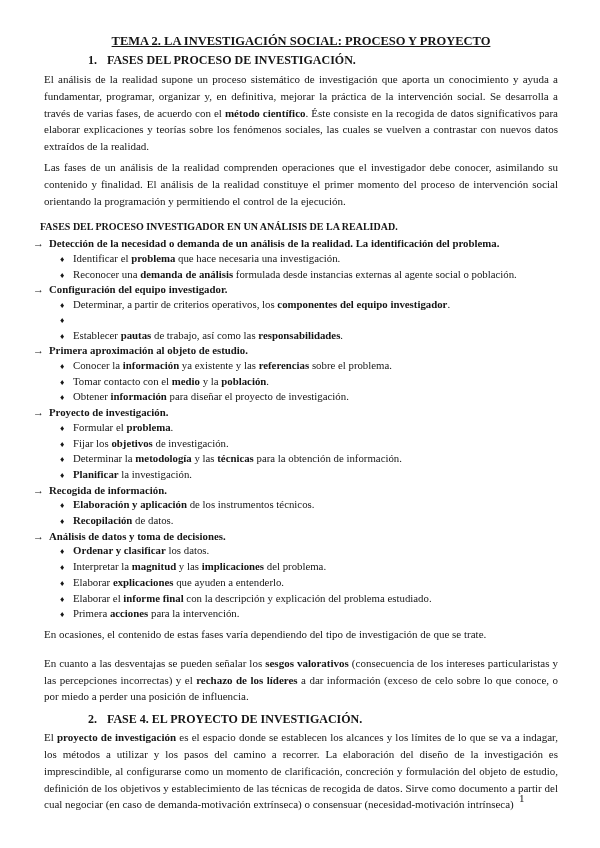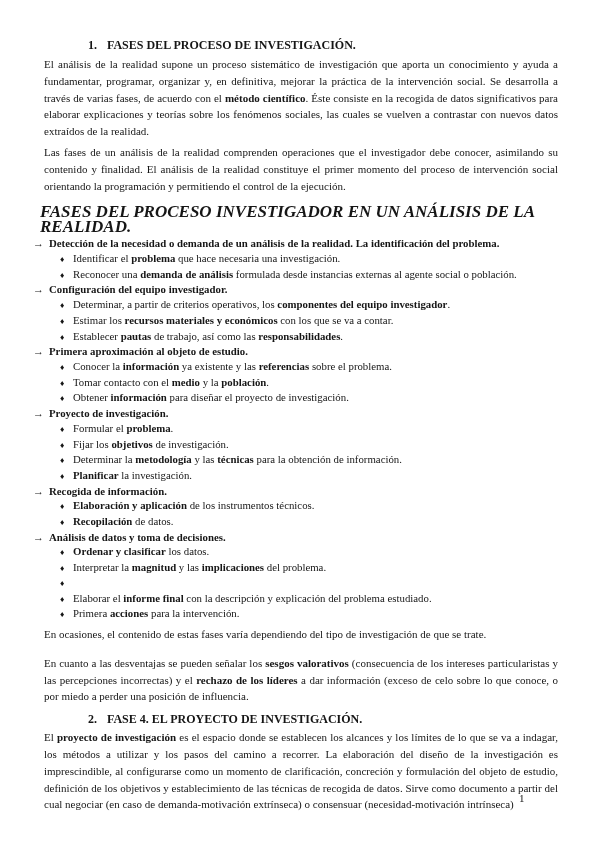--- a/index.html
+++ b/index.html
@@ -33,43 +33,43 @@
   .h-num .num { display:inline-block; min-width:19px; }
   p.body {
     margin:4px;
     text-align:justify;
     line-height:16.8px;
   }
   .mt { margin-top:9px; }
   .subhead {
     margin:10px 0 0 0;
     font-weight:bold;
-    font-size:17px;
+    font-size:10px;
     line-height:15px;
-    font-style:italic;
   }
   .list { margin-top:2px; line-height:14.7px; font-size:10.8px; }
   .li1, .li2 { display:flex; align-items:baseline; }
   .li1 { margin-left:-7px; }
   .li1 .mk { flex:0 0 16px; font-weight:bold; font-size:11px; }
   .li2 { margin-left:20px; }
   .li2 .mk { flex:0 0 13px; font-size:8.5px; }
   .tx { white-space:nowrap; }
   .after-list { margin:0; line-height:15px; }
   .pagenum {
     position:absolute;
     left:519px; top:792px;
     font-size:11px;
   }
 </style>
 </head>
 <body>
 
 <div class="page">
 
+  <h1 class="title">TEMA 2. LA INVESTIGACIÓN SOCIAL: PROCESO Y PROYECTO</h1>
 
   <p class="h-num"><span class="num">1.</span><span>FASES DEL PROCESO DE INVESTIGACIÓN.</span></p>
 
   <p class="body" style="margin-top:3px"><span>El análisis de la realidad supone un proceso sistemático de investigación que aporta un conocimiento y ayuda a fundamentar, programar, organizar y, en definitiva, mejorar la práctica de la intervención social. Se desarrolla a través de varias fases, de acuerdo con el </span><span class="b">método científico</span><span>. Éste consiste en la recogida de datos significativos para elaborar explicaciones y teorías sobre los fenómenos sociales, las cuales se vuelven a contrastar con nuevos datos extraídos de la realidad.</span></p>
 
   <p class="body mt"><span>Las fases de un análisis de la realidad comprenden operaciones que el investigador debe conocer, asimilando su contenido y finalidad. El análisis de la realidad constituye el primer momento del proceso de intervención social orientando la programación y permitiendo el control de la ejecución.</span></p>
 
   <p class="subhead">FASES DEL PROCESO INVESTIGADOR EN UN ANÁLISIS DE LA REALIDAD.</p>
 
   <div class="list">
@@ -89,21 +89,20 @@
     <div class="li1">
         <span class="mk">→</span>
         <span class="tx"><span class="b">Configuración del equipo investigador.</span></span>
       </div>
     <div class="li2">
         <span class="mk">♦</span>
         <span class="tx"><span>Determinar, a partir de criterios operativos, los </span><span class="b">componentes del equipo investigador</span><span>.</span></span>
       </div>
     <div class="li2">
         <span class="mk">♦</span>
-        <span class="tx"><span>Estimar los </span><span class="b">recursos materiales y económicos</span><span> con los que se va a contar.</span></span>
       </div>
     <div class="li2">
         <span class="mk">♦</span>
         <span class="tx"><span>Establecer </span><span class="b">pautas</span><span> de trabajo, así como las </span><span class="b">responsabilidades</span><span>.</span></span>
       </div>
 
     <div class="li1">
         <span class="mk">→</span>
         <span class="tx"><span class="b">Primera aproximación al objeto de estudio.</span></span>
       </div>
@@ -161,20 +160,21 @@
     <div class="li2">
         <span class="mk">♦</span>
         <span class="tx"><span class="b">Ordenar y clasificar</span><span> los datos.</span></span>
       </div>
     <div class="li2">
         <span class="mk">♦</span>
         <span class="tx"><span>Interpretar la </span><span class="b">magnitud</span><span> y las </span><span class="b">implicaciones</span><span> del problema.</span></span>
       </div>
     <div class="li2">
         <span class="mk">♦</span>
+        <span class="tx"><span>Elaborar </span><span class="b">explicaciones</span><span> que ayuden a entenderlo.</span></span>
       </div>
     <div class="li2">
         <span class="mk">♦</span>
         <span class="tx"><span>Elaborar el </span><span class="b">informe final</span><span> con la descripción y explicación del problema estudiado.</span></span>
       </div>
     <div class="li2">
         <span class="mk">♦</span>
         <span class="tx"><span>Primera </span><span class="b">acciones</span><span> para la intervención.</span></span>
       </div>
   </div>

